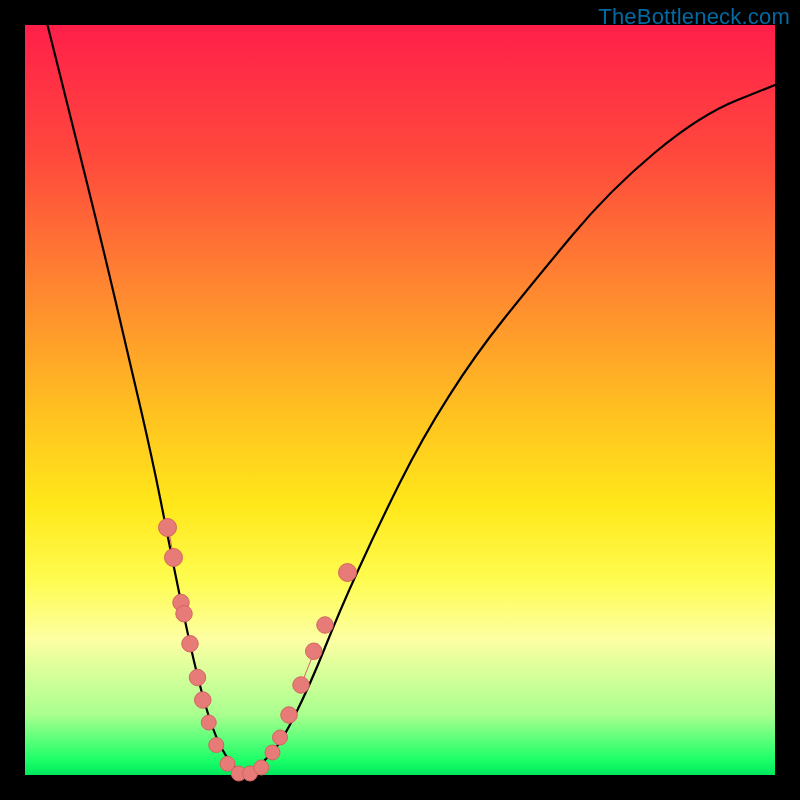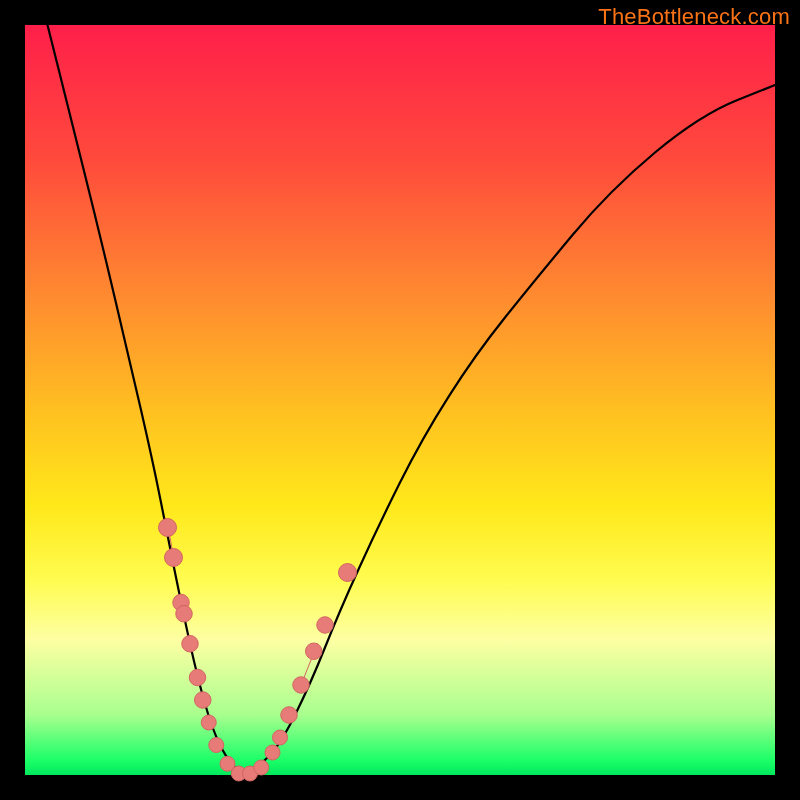--- a/index.html
+++ b/index.html
@@ -26,21 +26,21 @@
       #fffc50 74%,
       #fdffa3 82%,
       #a8ff8e 92%,
       #1cff68 98%,
       #00e85c 100%);
   }
   .watermark {
     position: absolute;
     top: 4px;
     right: 10px;
-    color: #f97316;
+    color: #0369a1;
     font-size: 22px;
     font-weight: 500;
     letter-spacing: 0.2px;
     user-select: none;
   }
   svg.overlay {
     position: absolute;
     left: 25px;
     top: 25px;
     width: 750px;

